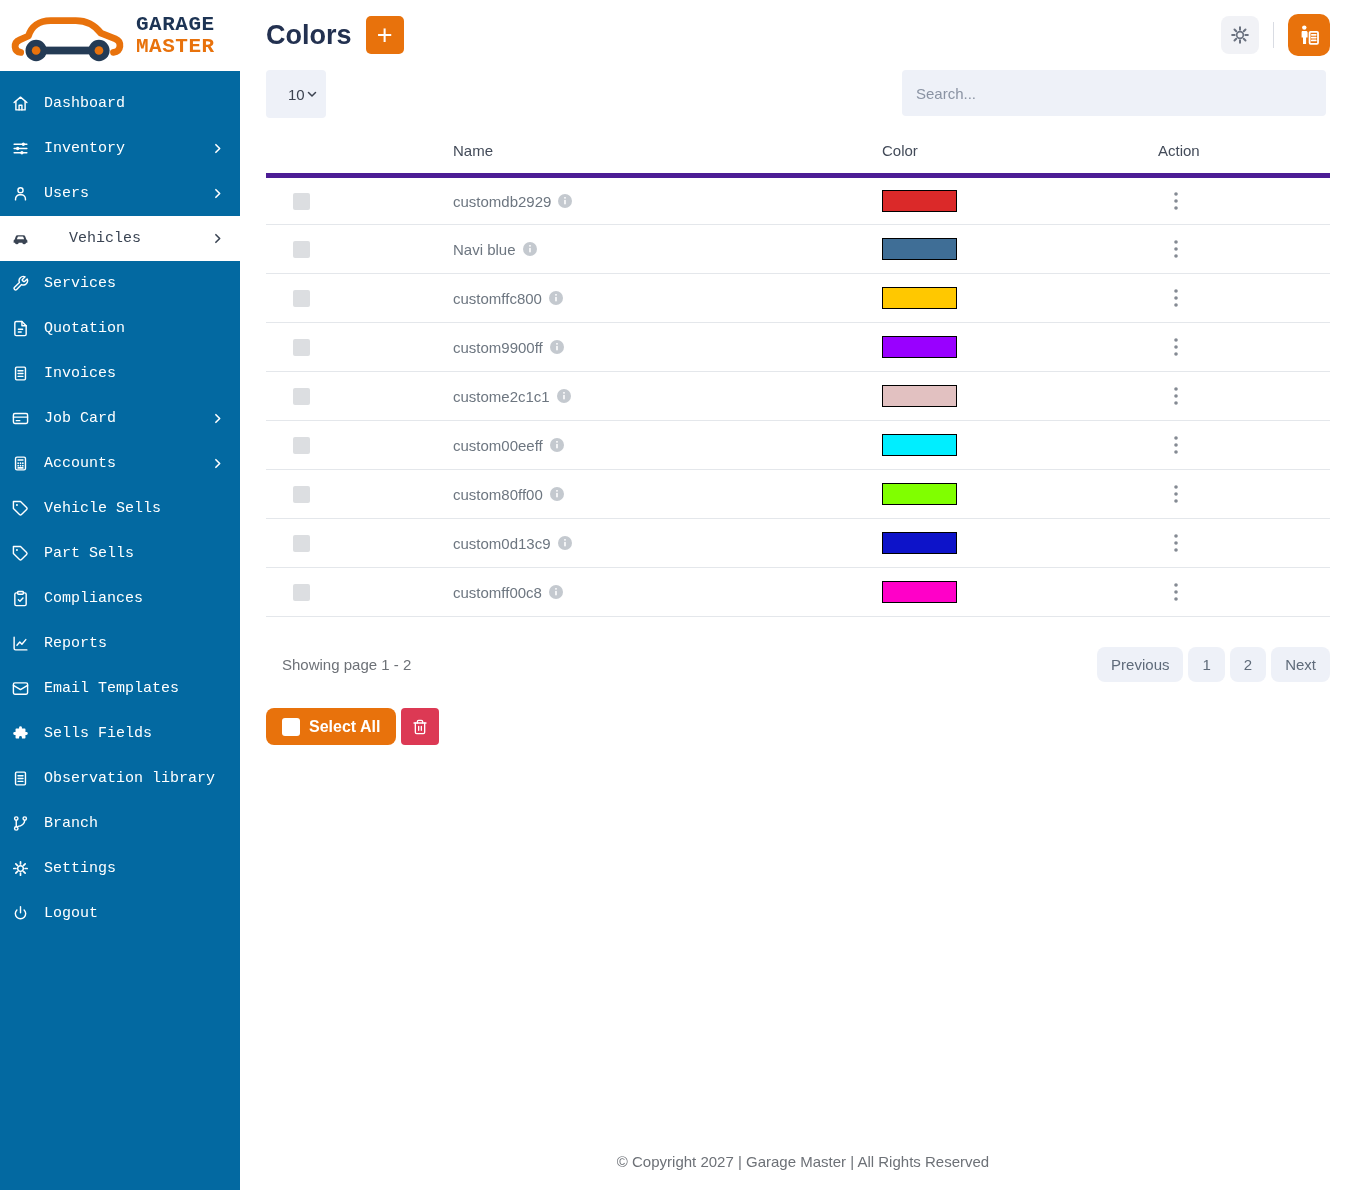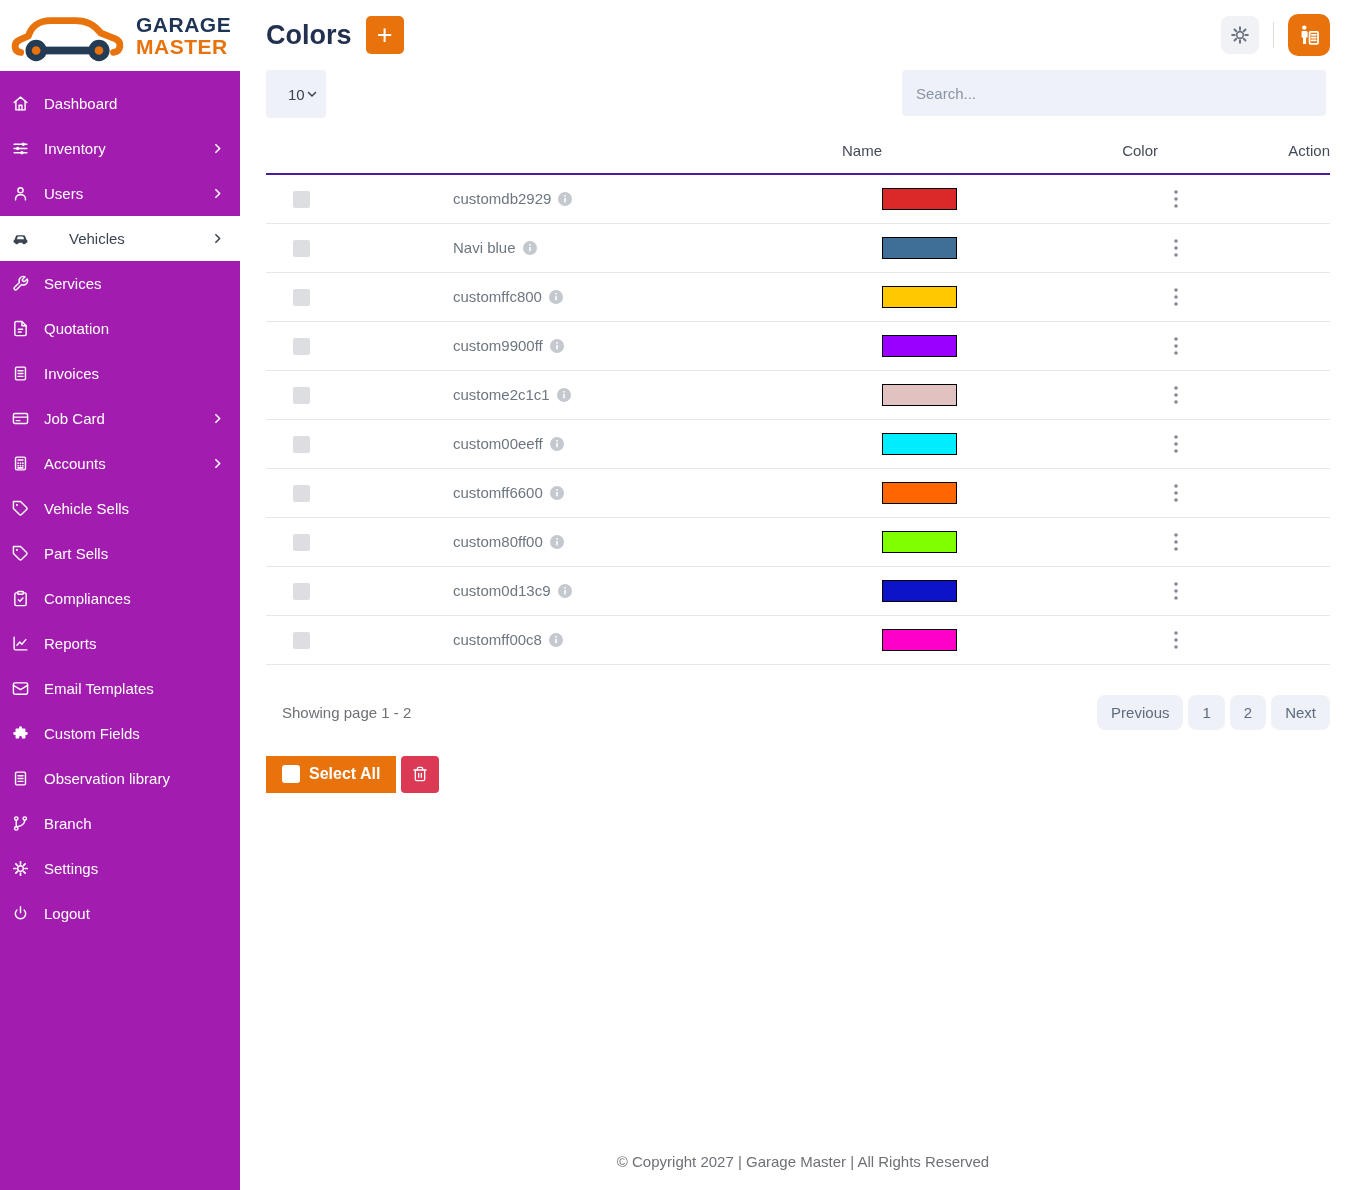--- a/index.html
+++ b/index.html
@@ -1,21 +1,21 @@
 <!DOCTYPE html>
 <html><head>
 <meta charset="utf-8">
 <style>
   * { margin:0; padding:0; box-sizing:border-box; }
   html,body { background:#fff; }
   body { font-family:"Liberation Sans", sans-serif; width:1366px; min-height:1190px; color:#3e4754; }
   .app { display:flex; width:1366px; min-height:1190px; }
 
   
-  .sidebar { width:240px; flex:0 0 240px; background:#a21caf; min-height:1190px; }
+  .sidebar { width:240px; flex:0 0 240px; background:#0369a1; min-height:1190px;font-family:Liberation Mono, monospace; }
   .logo-box { background:#fff; height:71px; display:flex; align-items:center; padding:4px 8px 4px 10px; gap:8px; }
   .logo-box svg { flex:0 0 auto; }
   .logo-text { line-height:1.02; font-weight:bold; letter-spacing:.5px; }
   .logo-text .l1 { color:#1d3454; font-size:21px; }
   .logo-text .l2 { color:#e8720c; font-size:21px; }
   .nav { padding-top:10px; }
   .nav-item { height:45px; display:flex; align-items:center; gap:15px; padding:0 16px 0 12px; color:#fff; font-size:15px; cursor:pointer; }
   .nav-item .ic { width:17px; height:17px; flex:0 0 auto; }
   .nav-item .chev { margin-left:auto; width:13px; height:13px; }
   .nav-item.active { background:#fff; color:#3a4453;gap:40px; }
@@ -37,37 +37,37 @@
   .size-select-wrap { position:relative; width:60px; height:48px; background:#eef1f8; border-radius:4px; }
   .size-select { appearance:none; -webkit-appearance:none; width:100%; height:100%; border:none; background:transparent; font-family:inherit; font-size:15px; color:#3c4350; padding:0 0 0 22px; cursor:pointer; }
   .size-select-wrap svg { position:absolute; right:8px; top:18px; width:12px; height:12px; color:#3c4350; pointer-events:none; }
   .search-input { width:424px; height:46px; background:#eef1f8; border:none; border-radius:4px; padding:0 14px; font-family:inherit; font-size:15px; color:#495566; }
   .search-input::placeholder { color:#8a93a3; }
 
   
   .table-wrap { margin:14px 36px 0 26px; }
   table { width:100%; border-collapse:collapse; }
   col.c-check { width:187px; } col.c-name { width:429px; } col.c-color { width:276px; } col.c-action { width:auto; }
-  thead th { text-align:right; font-weight:normal; font-size:15px; color:#434b59; padding:10px 0 14px 0; border-bottom:2px solid #4c1d95; }
+  thead th { text-align:left; font-weight:normal; font-size:15px; color:#434b59; padding:10px 0 14px 0; border-bottom:5px solid #4c1d95; }
   tbody td { height:49px; border-bottom:1px solid #e4e7eb; font-size:15px; color:#6d7680; }
   td.cell-check { padding-left:27px; }
   .row-cb { appearance:none; -webkit-appearance:none; width:17px; height:17px; background:#dcdee1; border:none; border-radius:2px; display:inline-block; vertical-align:middle; cursor:pointer; }
   .name-cell { display:flex; align-items:center; gap:7px; }
   .info-ic { width:14px; height:14px; flex:0 0 auto; }
   .swatch { width:75px; height:22px; border:1px solid #000; display:inline-block; vertical-align:middle; }
   .dots-btn { background:none; border:none; cursor:pointer; padding:4px 8px; margin-left:8px; }
   .dots-btn svg { width:4px; height:18px; display:block; }
 
   
   .table-footer { display:flex; align-items:center; justify-content:space-between; margin:30px 36px 0 42px; }
   .showing { font-size:15px; color:#6d7177; }
   .pager { display:flex; gap:5px; }
   .page-btn { background:#eef1f8; border:none; border-radius:8px; color:#5f6b7a; font-family:inherit; font-size:15px; padding:9px 14px; cursor:pointer; }
   .bulk { display:flex; gap:5px; margin:26px 36px 0 26px; }
-  .select-all-btn { display:flex; align-items:center; gap:9px; background:#e8720c; border:none; border-radius:0; color:#fff; font-family:inherit; font-size:16px; font-weight:bold; padding:0 16px; height:37px; cursor:pointer; }
+  .select-all-btn { display:flex; align-items:center; gap:9px; background:#e8720c; border:none; border-radius:8px; color:#fff; font-family:inherit; font-size:16px; font-weight:bold; padding:0 16px; height:37px; cursor:pointer; }
   .select-all-cb { width:18px; height:18px; background:#fff; border-radius:3px; display:inline-block; }
   .trash-btn { width:38px; height:37px; background:#dc3954; border:none; border-radius:4px; color:#fff; display:flex; align-items:center; justify-content:center; cursor:pointer; }
   .trash-btn svg { width:16px; height:16px; }
 
   .footer { margin-top:auto; padding:24px 0 20px 0; text-align:center; font-size:15px; color:#6d7177; }
 </style>
 </head>
 <body>
 
 <svg width="0" height="0" style="position:absolute" aria-hidden="true">
@@ -295,21 +295,21 @@
       <div class="nav-item">
         <svg class="ic stk">
             <use href="#i-mail"></use>
           </svg>
         <span>Email Templates</span>
       </div>
       <div class="nav-item">
         <svg class="ic stk">
             <use href="#i-puzzle"></use>
           </svg>
-        <span>Custom Fields</span>
+        <span>Sells Fields</span>
       </div>
       <div class="nav-item">
         <svg class="ic stk">
             <use href="#i-file-lines"></use>
           </svg>
         <span>Observation library</span>
       </div>
       <div class="nav-item">
         <svg class="ic stk">
             <use href="#i-branch"></use>
@@ -467,35 +467,20 @@
               </td>
             <td><span class="swatch" style="background-color: rgb(0, 238, 255);"></span></td>
             <td><button class="dots-btn"><svg style="color:#848a93">
                     <use href="#i-dots-v"></use>
                   </svg></button></td>
           </tr>
           <tr>
             <td class="cell-check"><input type="checkbox" class="row-cb" style=""></td>
             <td>
                 <span class="name-cell">
-                  <span>customff6600</span>
-                  <svg class="info-ic">
-                    <use href="#i-info"></use>
-                  </svg>
-                </span>
-              </td>
-            <td><span class="swatch" style="background-color: rgb(255, 102, 0);"></span></td>
-            <td><button class="dots-btn"><svg style="color:#848a93">
-                    <use href="#i-dots-v"></use>
-                  </svg></button></td>
-          </tr>
-          <tr>
-            <td class="cell-check"><input type="checkbox" class="row-cb" style=""></td>
-            <td>
-                <span class="name-cell">
                   <span>custom80ff00</span>
                   <svg class="info-ic">
                     <use href="#i-info"></use>
                   </svg>
                 </span>
               </td>
             <td><span class="swatch" style="background-color: rgb(128, 255, 0);"></span></td>
             <td><button class="dots-btn"><svg style="color:#848a93">
                     <use href="#i-dots-v"></use>
                   </svg></button></td>

